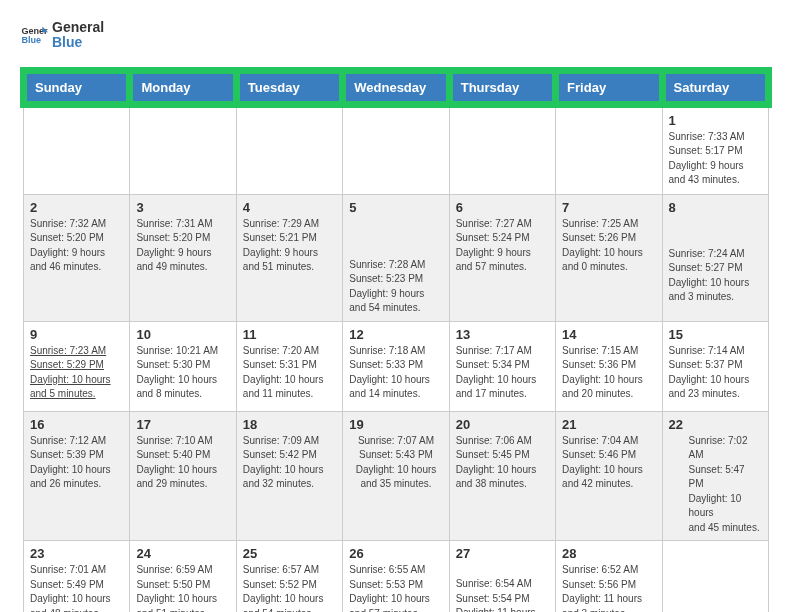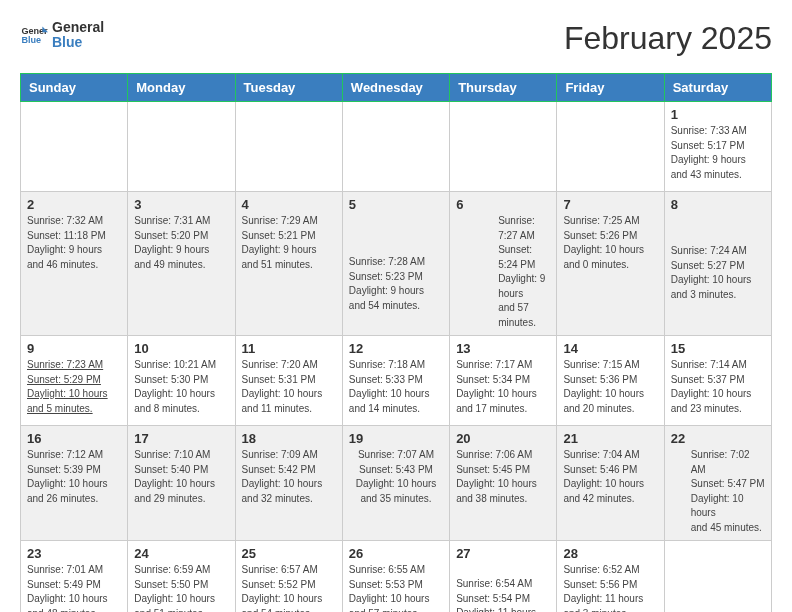--- a/index.html
+++ b/index.html
@@ -42,21 +42,21 @@
       border-collapse: collapse;
       border: 1px solid #ccc;
     }
     .calendar th {
       background: #3a7ebf;
       color: #fff;
       font-size: 13px;
       font-weight: bold;
       padding: 6px 8px;
       text-align: left;
-      border: 1px solid #22c55e;
+      border: 7px solid #22c55e;
     }
     .calendar td {
       border: 1px solid #ccc;
       vertical-align: top;
       padding: 5px 6px;
       width: calc(100% / 7);
       height: 90px;
     }
     .day-number {
       font-size: 13px;
@@ -88,21 +88,20 @@
       <text x="2" y="18" font-size="13" font-weight="bold" fill="#333" font-family="Arial">General</text>
       <text x="2" y="32" font-size="13" font-weight="bold" fill="#3a7ebf" font-family="Arial">Blue</text>
       <polygon points="32,8 40,16 32,16" fill="#3a7ebf"></polygon>
     </svg>
     <div style="line-height:1.1;">
       <div style="font-size:14px; font-weight:bold; color:#333;">General</div>
       <div style="font-size:14px; font-weight:bold; color:#3a7ebf;">Blue</div>
     </div>
   </div>
   <div class="title-block">
-    <div class="month-title">February 2025</div>
   </div>
 </div>
 
 <table class="calendar">
   <thead>
     <tr>
     <th>Sunday</th>
         <th>Monday</th>
         <th>Tuesday</th>
         <th>Wednesday</th>
@@ -124,21 +123,21 @@
           <div class="day-info" style="white-space: pre-line;">Sunrise: 7:33 AM
 Sunset: 5:17 PM
 Daylight: 9 hours
 and 43 minutes.</div>
         </td>
       </tr>
       <tr class="row-shaded">
         <td>
           <div class="day-number">2</div>
           <div class="day-info" style="white-space: pre-line;">Sunrise: 7:32 AM
-Sunset: 11:18 PM
+Sunset: 5:20 PM
 Daylight: 9 hours
 and 46 minutes.</div>
         </td>
         <td>
           <div class="day-number">3</div>
           <div class="day-info" style="white-space: pre-line;">Sunrise: 7:31 AM
 Sunset: 5:20 PM
 Daylight: 9 hours
 and 49 minutes.</div>
         </td>
@@ -151,21 +150,21 @@
         </td>
         <td>
           <div class="day-number">5</div>
           <div class="day-info" style="white-space: pre-line; margin-top: 43px;">Sunrise: 7:28 AM
 Sunset: 5:23 PM
 Daylight: 9 hours
 and 54 minutes.</div>
         </td>
         <td>
           <div class="day-number">6</div>
-          <div class="day-info" style="white-space: pre-line; margin-left: 42px;">Sunrise: 7:27 AM
+          <div class="day-info" style="white-space: pre-line;">Sunrise: 7:27 AM
 Sunset: 5:24 PM
 Daylight: 9 hours
 and 57 minutes.</div>
         </td>
         <td>
           <div class="day-number">7</div>
           <div class="day-info" style="white-space: pre-line;">Sunrise: 7:25 AM
 Sunset: 5:26 PM
 Daylight: 10 hours
 and 0 minutes.</div>

